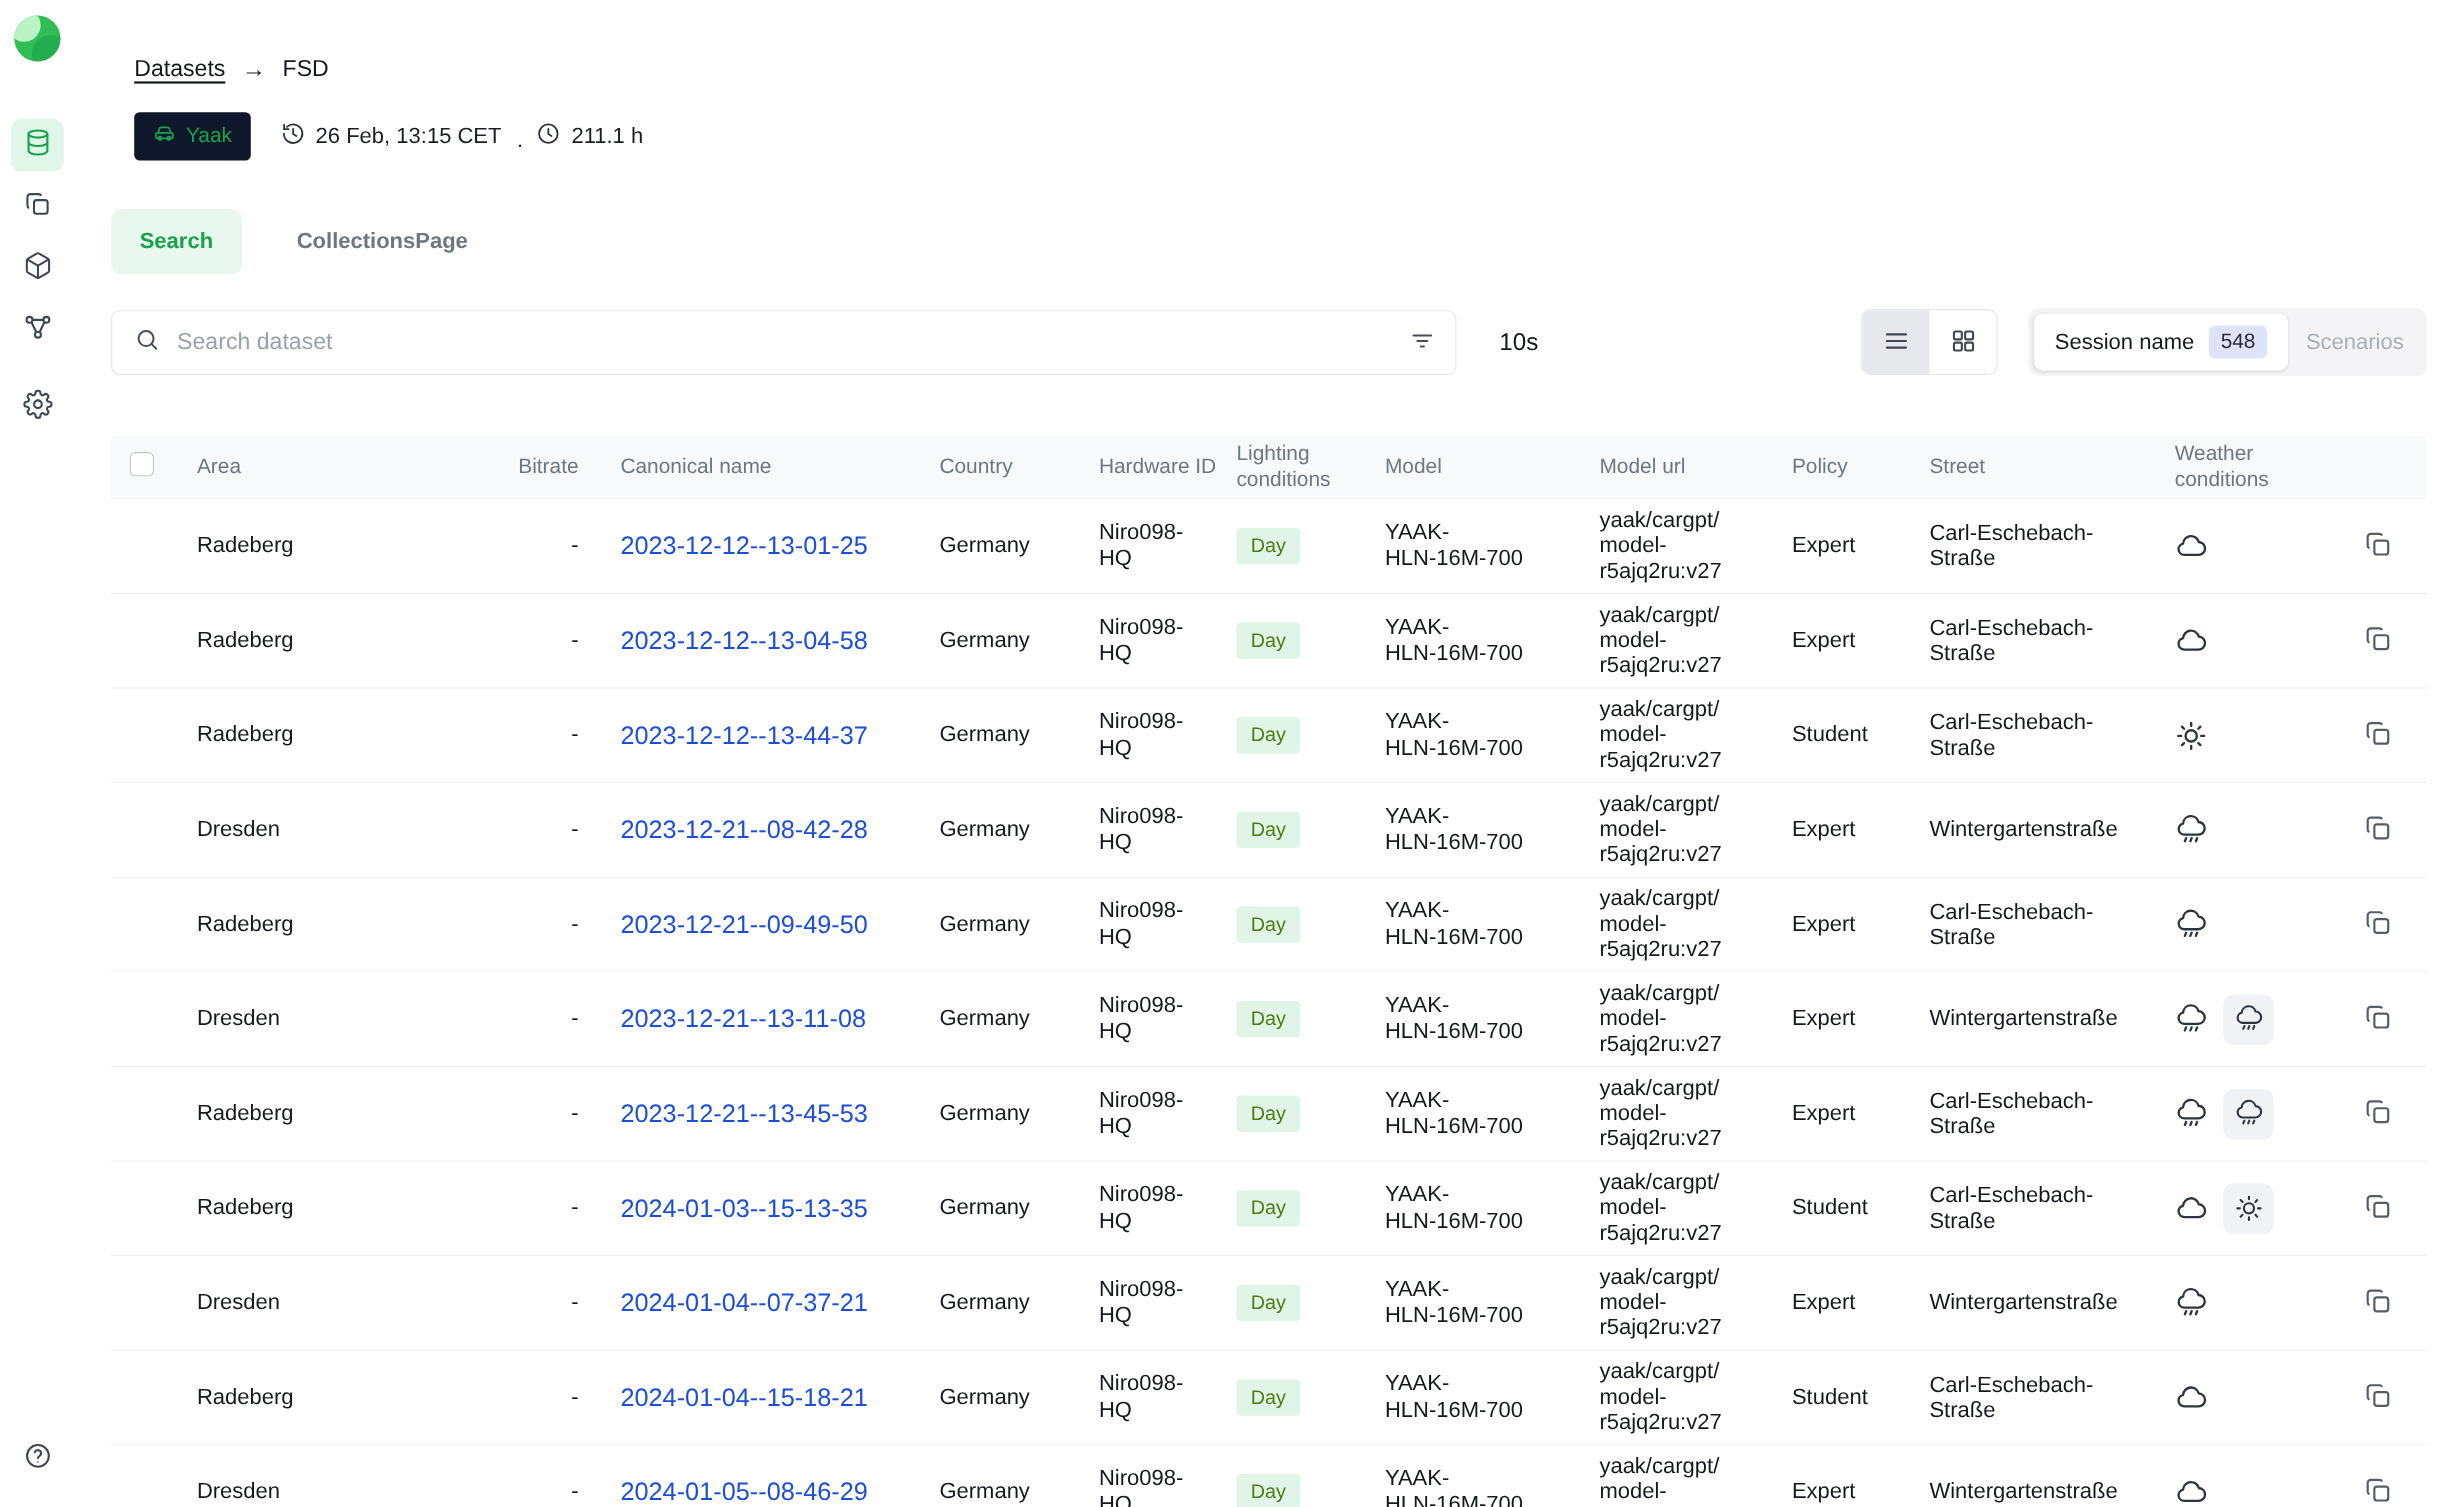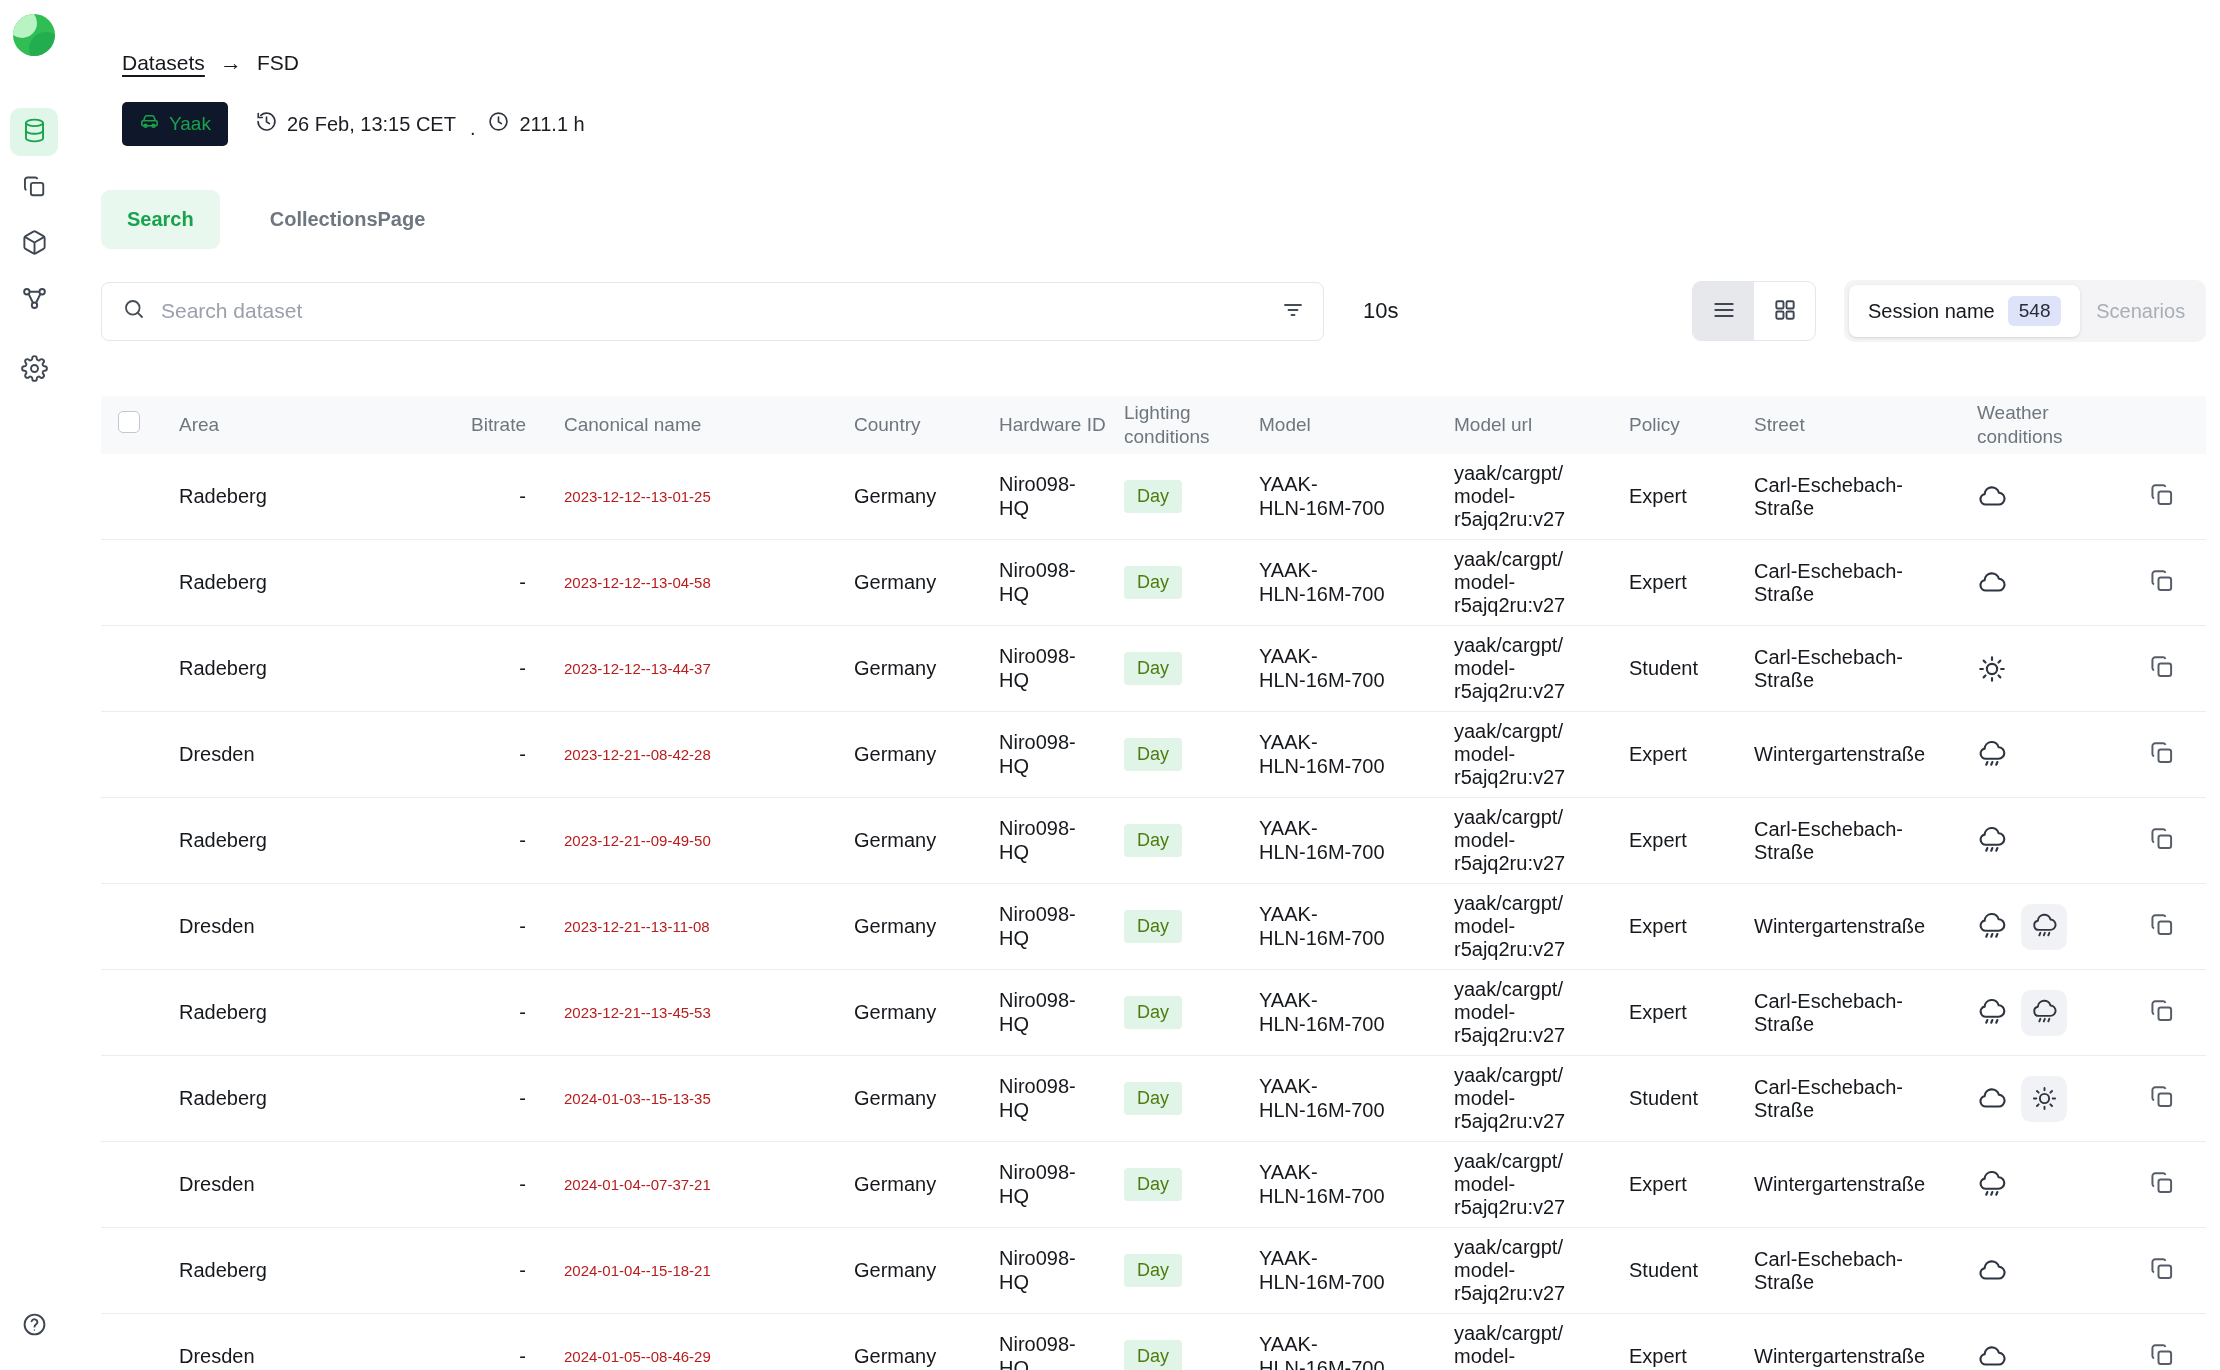--- a/index.html
+++ b/index.html
@@ -103,21 +103,21 @@
   }
   .thead {
     background: #f8f9fa; height: 58px; font-size: 19px; color: #6e7680;
     border-radius: 4px 4px 0 0; line-height: 1.25;
   }
   .trow { height: 86px; border-bottom: 1px solid #ededf0; font-size: 20px; background: #fff; }
   .cell { padding-left: 12px; overflow: visible; }
   .c-check { padding-left: 17px; }
   .c-area { padding-left: 22px; }
   .c-bitrate { text-align: right; padding-right: 26px; padding-left: 0; }
-  .c-canonical { font-size: 15px; font-weight: 500; color: #b91c1c; }
+  .c-canonical { font-size: 23px; font-weight: 500; color: #1d4ed8; }
   .thead .c-canonical { font-size: 19px; font-weight: 400; color: #6e7680; }
   .c-hardware, .c-model, .c-modelurl { white-space: pre-line; line-height: 1.16; }
   .c-weather { display: flex; align-items: center; gap: 14px; padding-left: 20px; }
   .c-copy { display: flex; justify-content: flex-end; padding-right: 30px; }
 
   .checkbox {
     display: inline-block; width: 22px; height: 22px; border: 1.6px solid #c3c7ce;
     border-radius: 5px; background: #fff; cursor: pointer;
   }
   .badge-day {

